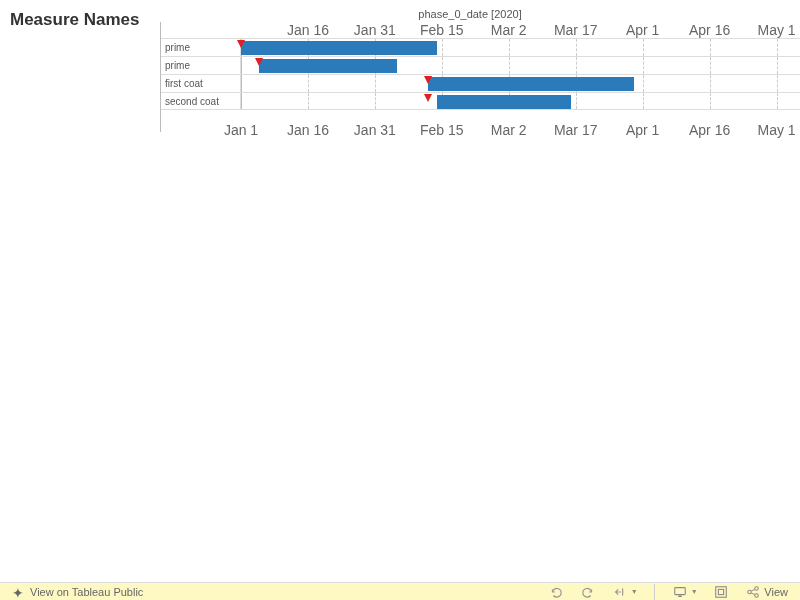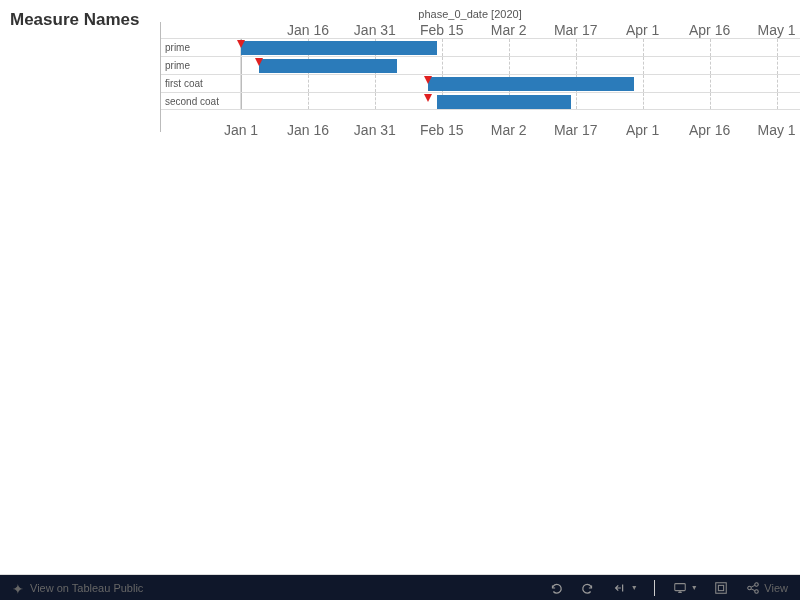--- a/index.html
+++ b/index.html
@@ -18,21 +18,21 @@
 .row { height: 18px; border-top: 1px solid #ddd; position: relative; display: flex; }
 .row:last-child { border-bottom: 1px solid #ddd; }
 .row-label { width: 80px; font-size: 10px; color: #555; padding: 3px 6px 0 4px; border-right: 1px solid #ddd; text-align: left; }
 .row-track { position: relative; flex: 1; }
 .bar { position: absolute; top: 2px; height: 14px; background: #2b7bba; }
 .marker { position: absolute; top: 1px; width: 0; height: 0; border-left: 4px solid transparent; border-right: 4px solid transparent; border-top: 8px solid #e02020; transform: translateX(-4px); }
 .gridline { position: absolute; top: 0; bottom: 0; border-left: 1px dashed #ccc; }
 .bottom-axis { position: relative; height: 16px; margin-top: 10px; }
 .bottom-axis .tick-label { top: 2px; }
 .y-axis-sep { position: absolute; left: 80px; top: 0; bottom: 0; border-left: 1px solid #bbb; }
-.toolbar { position: absolute; bottom: 0; left: 0; right: 0; height: 26px; border-top: 1px solid #ddd; display: flex; align-items: center; padding: 0 8px; background: #0f172a; }
+.toolbar { position: absolute; bottom: 0; left: 0; right: 0; height: 18px; border-top: 1px solid #ddd; display: flex; align-items: center; padding: 0 8px; background: #fef9c3; }
 .toolbar-left { display: flex; align-items: center; gap: 6px; flex: 1; }
 .toolbar-right { display: flex; align-items: center; gap: 10px; }
 .tb-btn { display: flex; align-items: center; gap: 4px; color: #666; font-size: 11px; cursor: pointer; padding: 2px 4px; }
 .tb-btn svg { width: 14px; height: 14px; }
 .tb-sep { width: 1px; height: 16px; background: #ccc; margin: 0 4px; }
 .caret { font-size: 8px; color: #888; margin-left: 1px; }
 .tableau-logo { width: 14px; height: 14px; position: relative; }
 .tableau-logo::before { content: "✦"; font-size: 14px; color: #666; }
 </style>
 </head>

